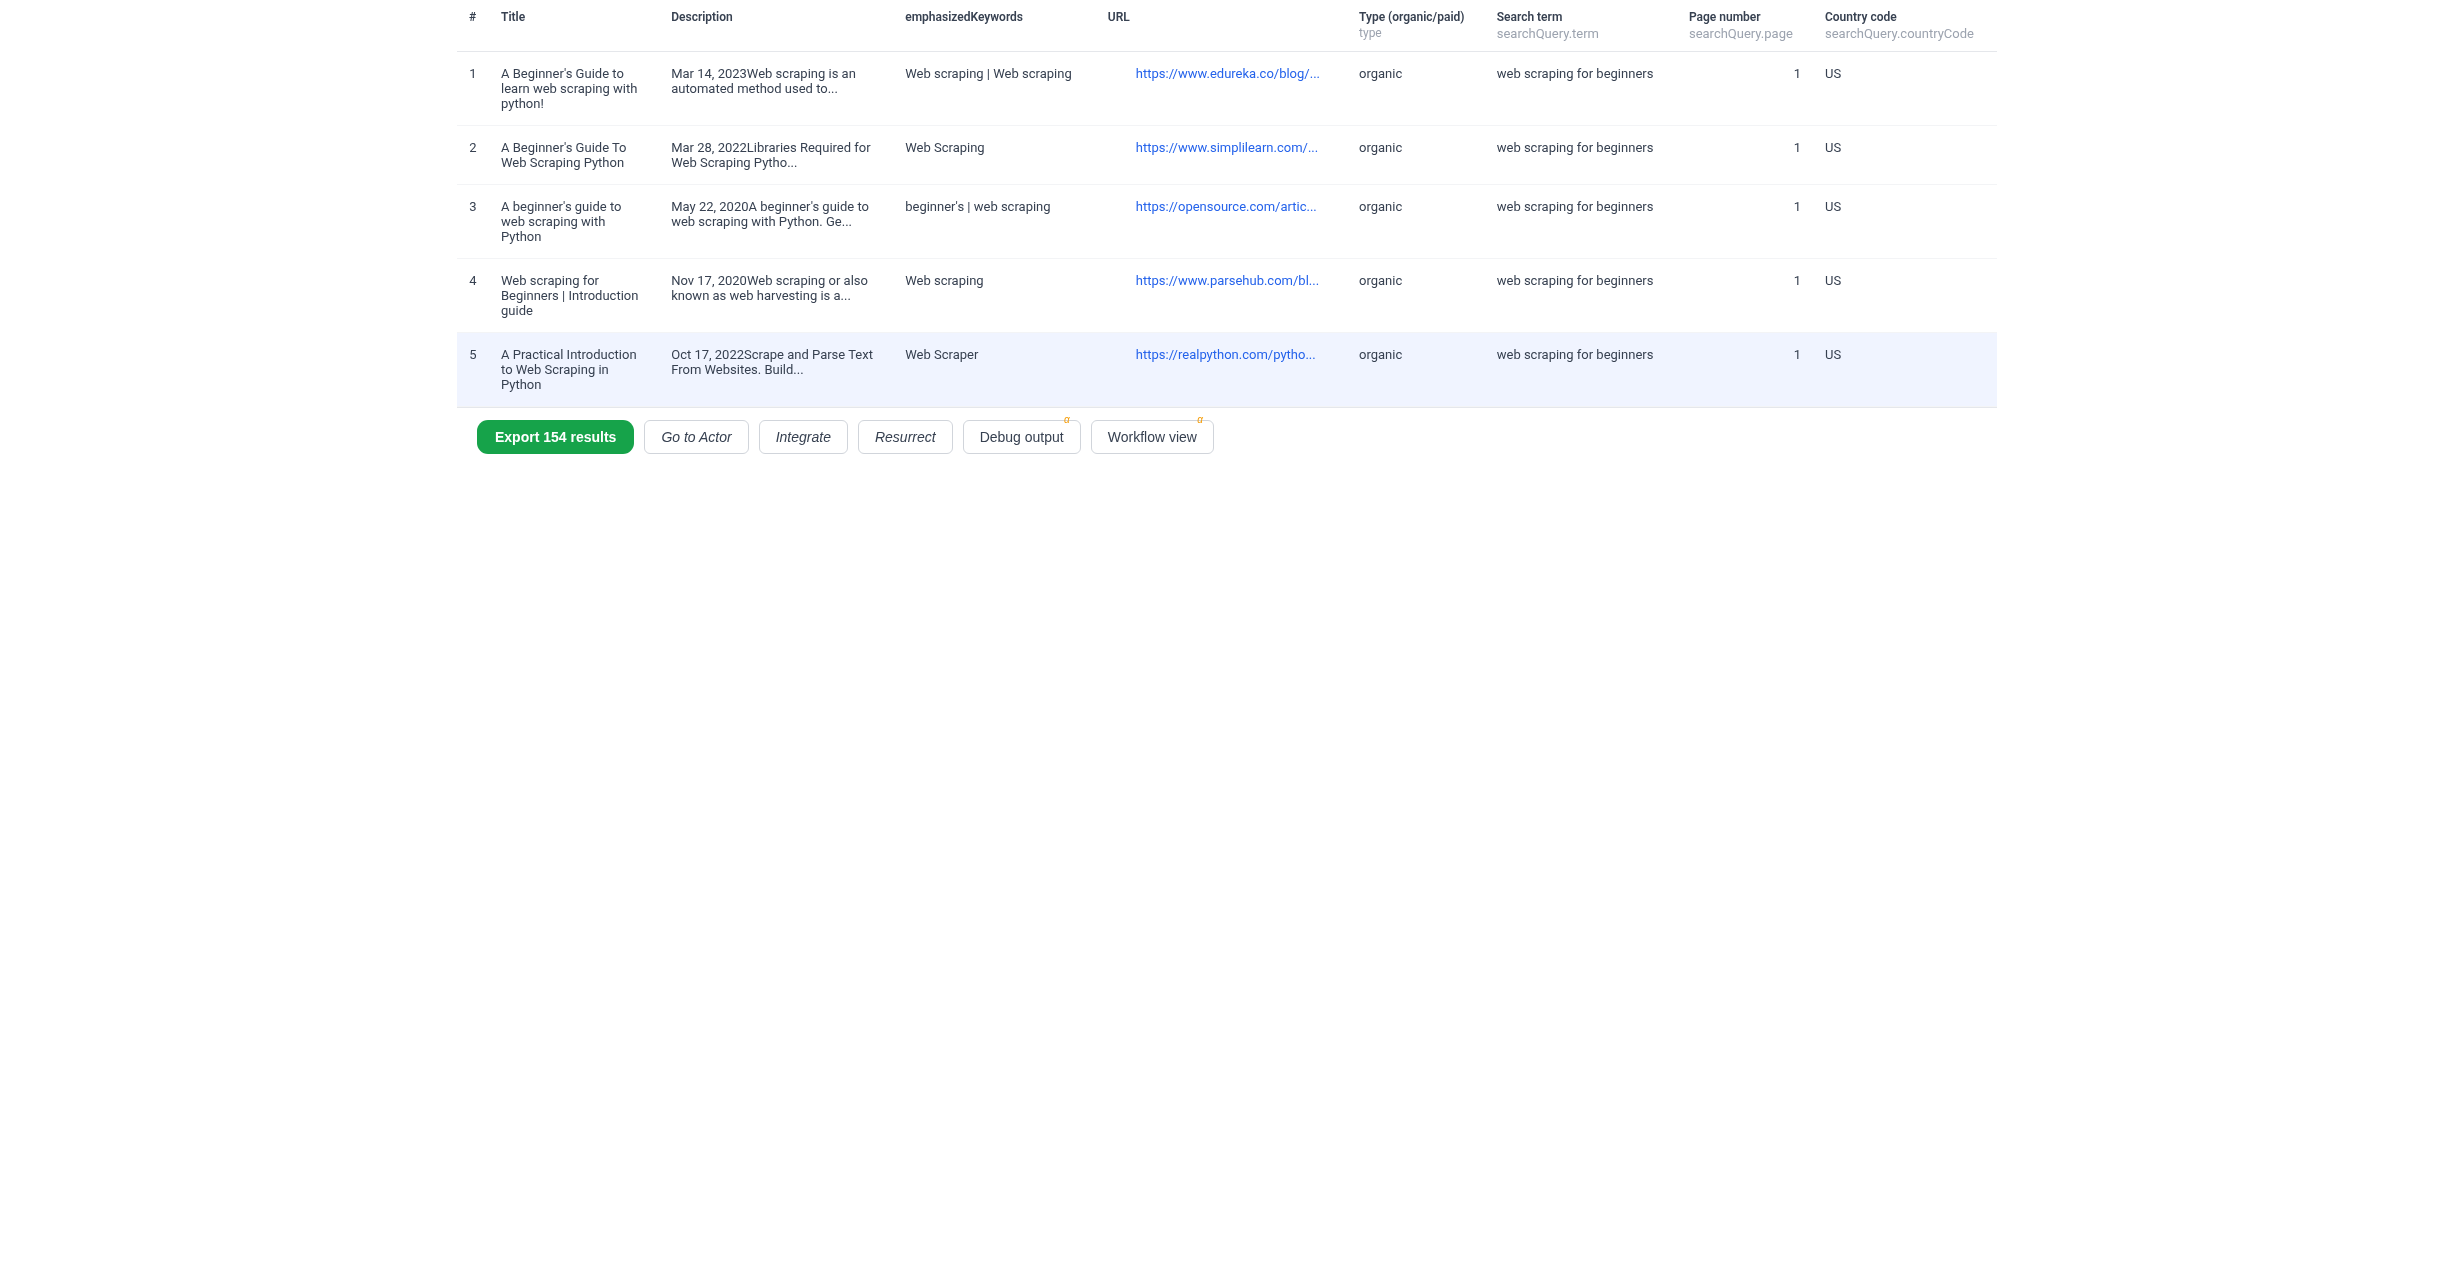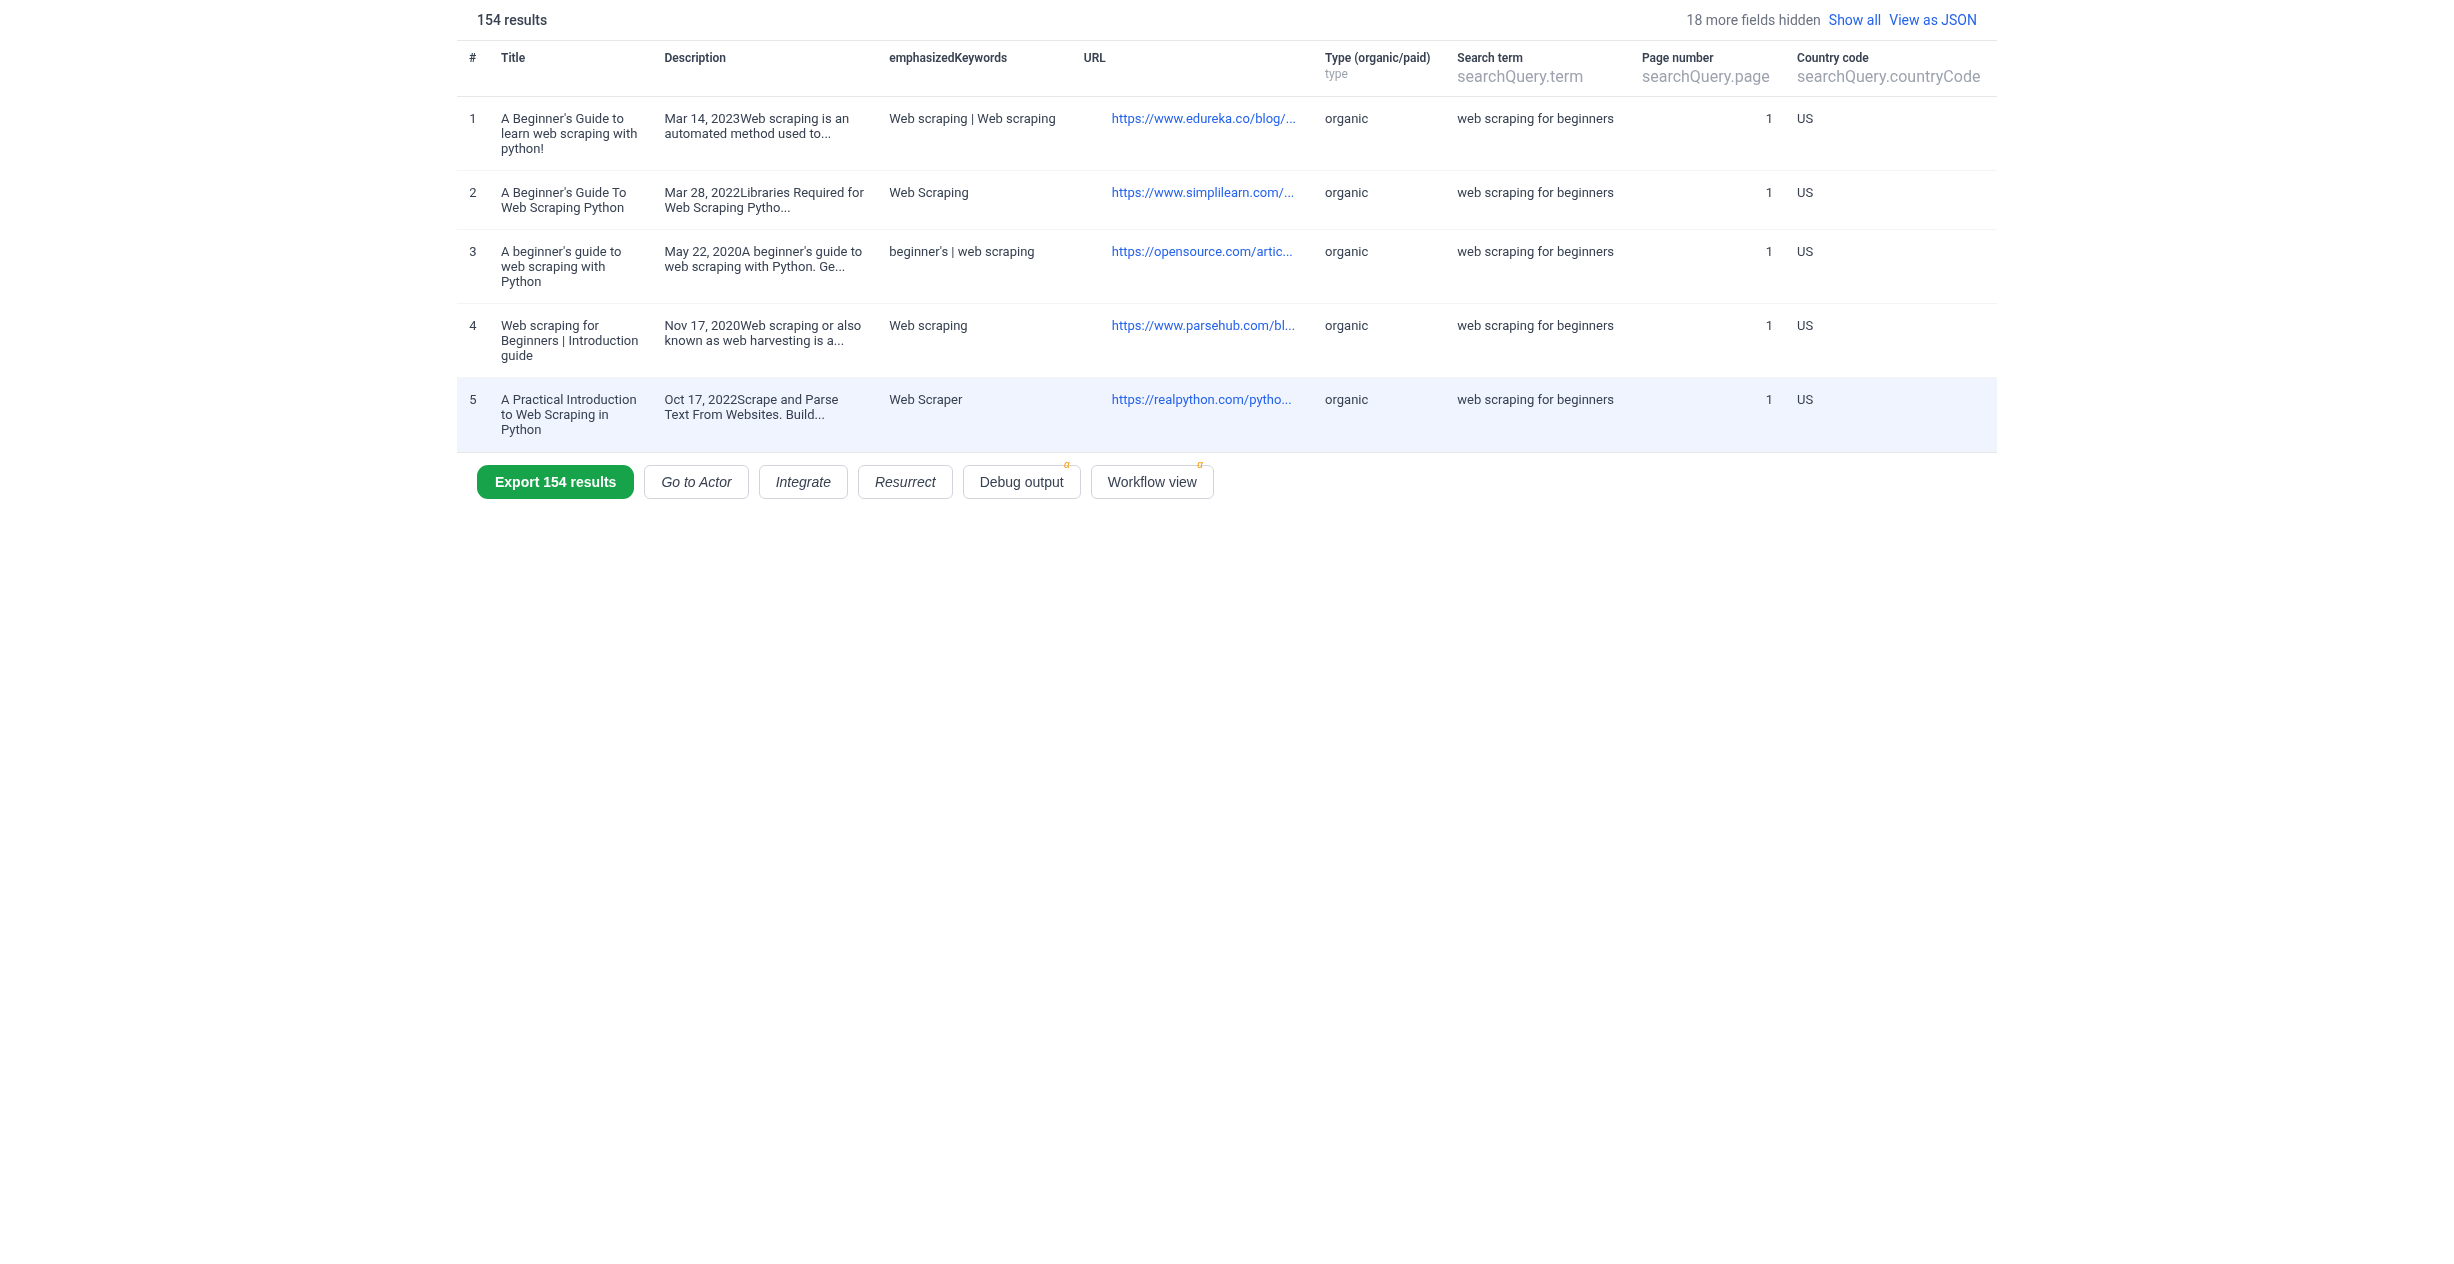--- a/index.html
+++ b/index.html
@@ -63,21 +63,21 @@
       font-size: 12px;
       color: #374151;
       vertical-align: top;
       white-space: nowrap;
     }
 
     .data-table th .sub-label {
       display: block;
       font-weight: 400;
       color: #9ca3af;
-      font-size: 16px;
+      font-size: 13px;
       margin-top: 2px;
     }
 
     .data-table th .type-label {
       display: block;
       font-weight: 400;
       color: #9ca3af;
       font-size: 12px;
       margin-top: 2px;
     }
@@ -233,28 +233,20 @@
       font-style: italic;
     }
 
     .hash-col { width: 32px; color: #9ca3af; font-size: 12px; text-align: center; }
   </style>
 </head>
 <body>
 
 <div class="container">
 
-  <div class="header-bar">
-    <span class="results-count">154 results</span>
-    <div class="header-right">
-      <span>18 more fields hidden</span>
-      <a class="link-blue" href="#">Show all</a>
-      <a class="link-blue" href="#">View as JSON</a>
-    </div>
-  </div>
 
   <div style="overflow-x:auto;">
     <table class="data-table">
       <thead>
         <tr>
           <th class="hash-col">#</th>
           <th>Title</th>
           <th>Description</th>
           <th>emphasizedKeywords</th>
           <th>URL</th>

